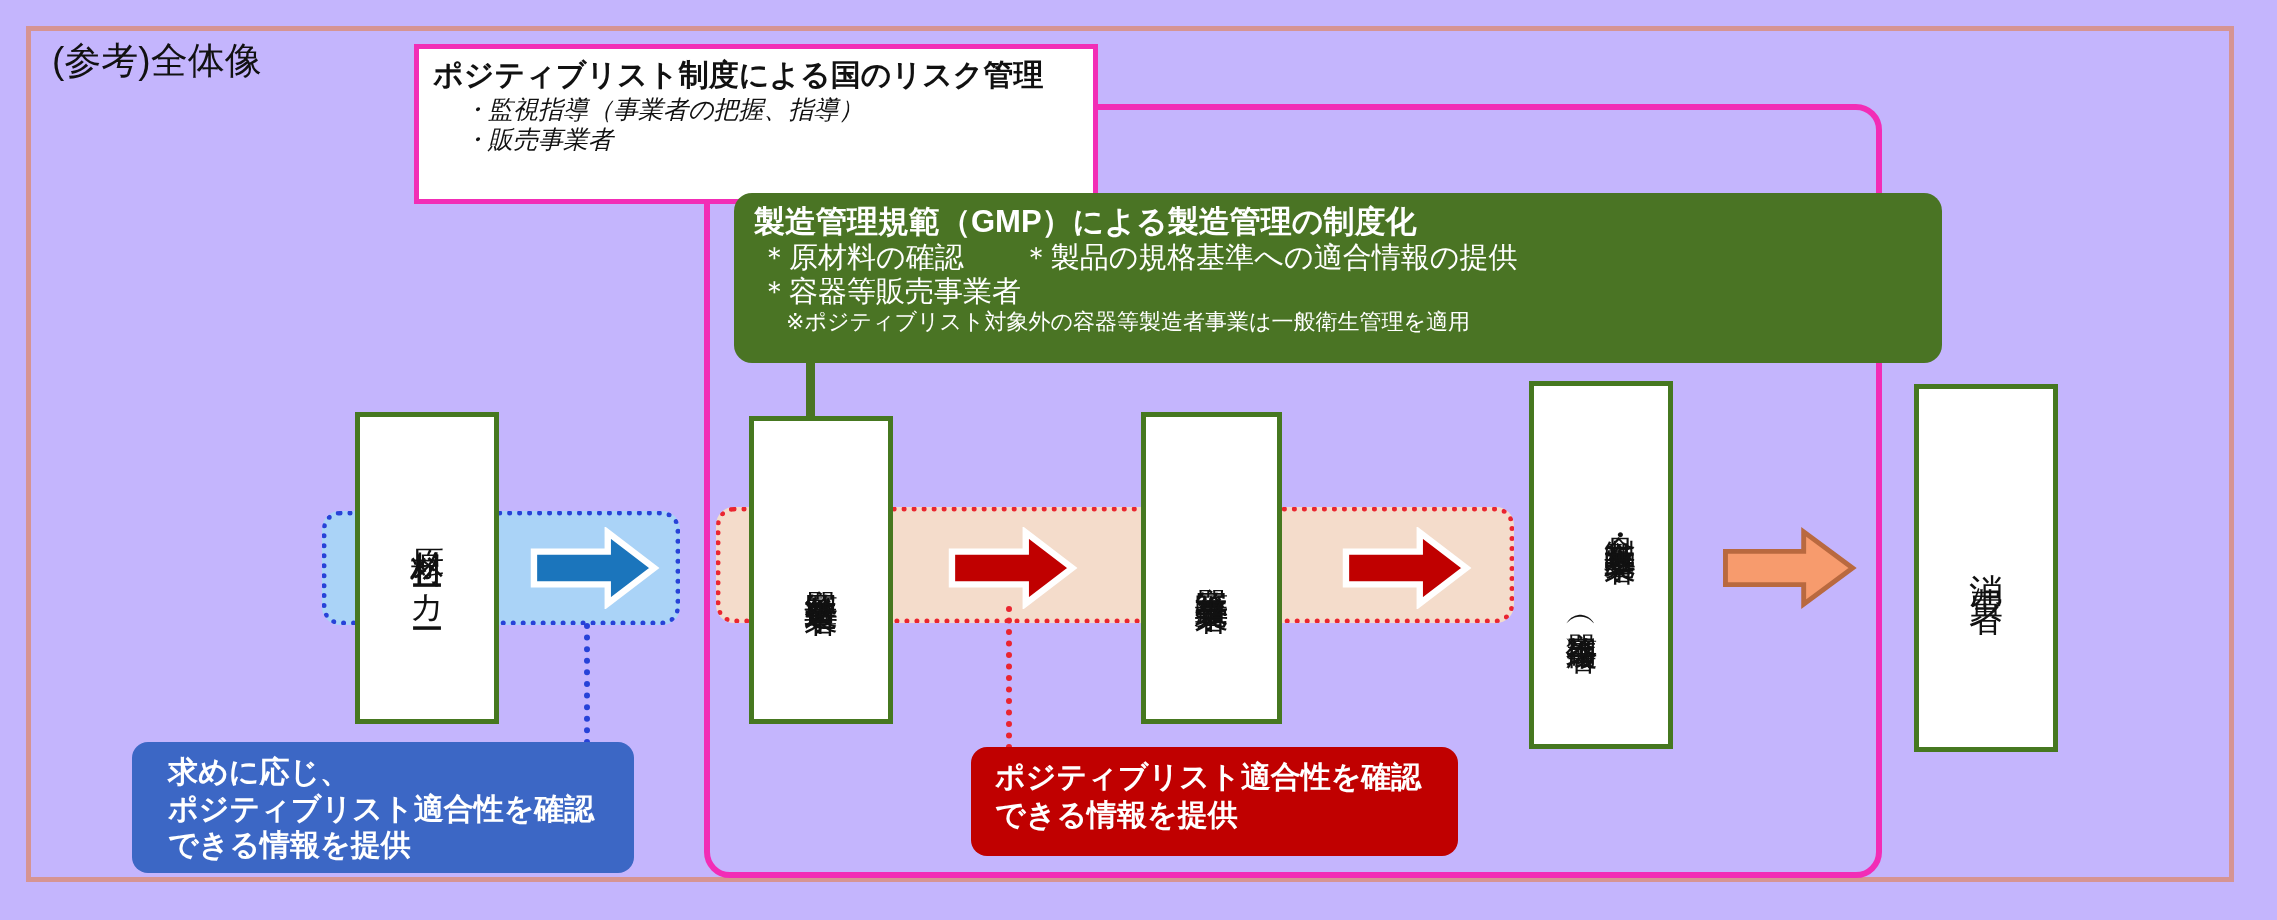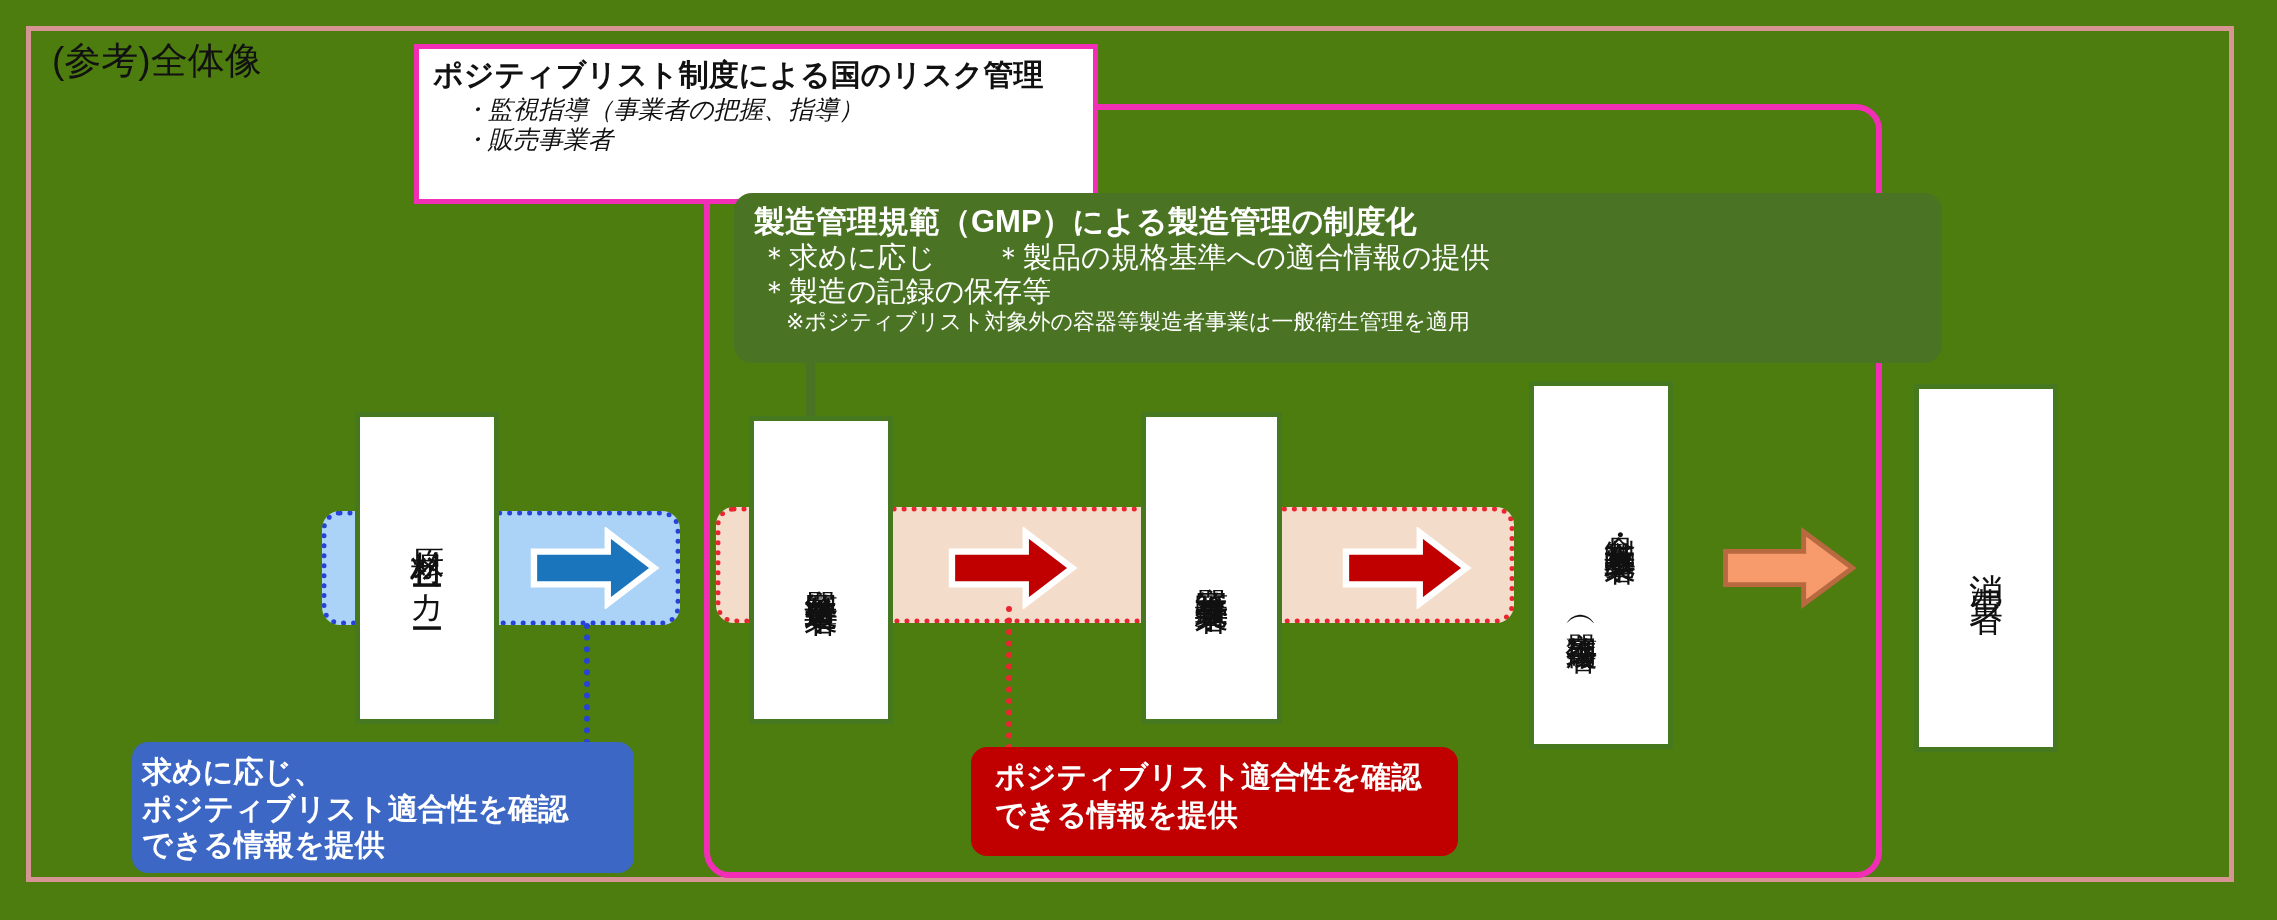--- a/index.html
+++ b/index.html
@@ -1,17 +1,17 @@
 <!DOCTYPE html>
 <html><head>
 <meta charset="utf-8">
 <style>
   html,body{margin:0;padding:0;background:#ffffff;}
   body{font-family:"Liberation Sans","DejaVu Sans",sans-serif;}
-  #canvas{position:relative;width:2277px;height:920px;background:#4d7c0f;overflow:hidden;}
+  #canvas{position:relative;width:2277px;height:920px;background:#c4b5fd;overflow:hidden;}
 
   
   .outer-frame{position:absolute;left:26px;top:26px;width:2208px;height:856px;
     border:5px solid #d69492;box-sizing:border-box;z-index:0;}
   .scope-frame{position:absolute;left:704px;top:104px;width:1178px;height:774px;
     border:6px solid #f22db6;border-radius:26px;box-sizing:border-box;z-index:1;}
 
   .page-title{position:absolute;left:52px;top:36px;font-size:37px;color:#111;z-index:3;}
 
   
@@ -63,21 +63,21 @@
 
   
   .v-line{position:absolute;width:0;z-index:2;}
   .line-blue{left:584px;top:623px;height:122px;border-left:6px dotted #2742d8;}
   .line-red{left:1006px;top:606px;height:144px;border-left:6px dotted #ea2530;}
 
   
   .callout{position:absolute;border-radius:16px;box-sizing:border-box;color:#ffffff;
     font-weight:bold;z-index:4;}
   .callout-blue{left:132px;top:742px;width:502px;height:131px;background:#3c67c5;
-    padding:12px 10px;font-size:30px;line-height:1.22;}
+    padding:12px 36px;font-size:30px;line-height:1.22;}
   .callout-red{left:971px;top:747px;width:487px;height:109px;background:#c00000;
     padding:11px 24px;font-size:30px;line-height:1.25;}
 </style>
 </head>
 <body>
 
 <div id="canvas">
 
   <div class="outer-frame"></div>
   <div class="scope-frame"></div>
@@ -85,22 +85,22 @@
   <div class="page-title">(参考)全体像</div>
 
   <div class="risk-box">
     <div class="risk-title">ポジティブリスト制度による国のリスク管理</div>
     <div class="risk-item">・監視指導（事業者の把握、指導）</div>
     <div class="risk-item">・販売事業者</div>
   </div>
 
   <div class="gmp-box">
     <div class="gmp-title">製造管理規範（GMP）による製造管理の制度化</div>
-    <div class="gmp-line">＊求めに応じ　　＊製品の規格基準への適合情報の提供</div>
-    <div class="gmp-line">＊製造の記録の保存等</div>
+    <div class="gmp-line">＊原材料の確認　　＊製品の規格基準への適合情報の提供</div>
+    <div class="gmp-line">＊容器等販売事業者</div>
     <div class="gmp-note">※ポジティブリスト対象外の容器等製造者事業は一般衛生管理を適用</div>
   </div>
 
   <div class="green-connector"></div>
 
   <div class="flow-band band-blue"></div>
   <div class="flow-band band-red"></div>
 
   <div class="v-line line-blue"></div>
   <div class="v-line line-red"></div>

